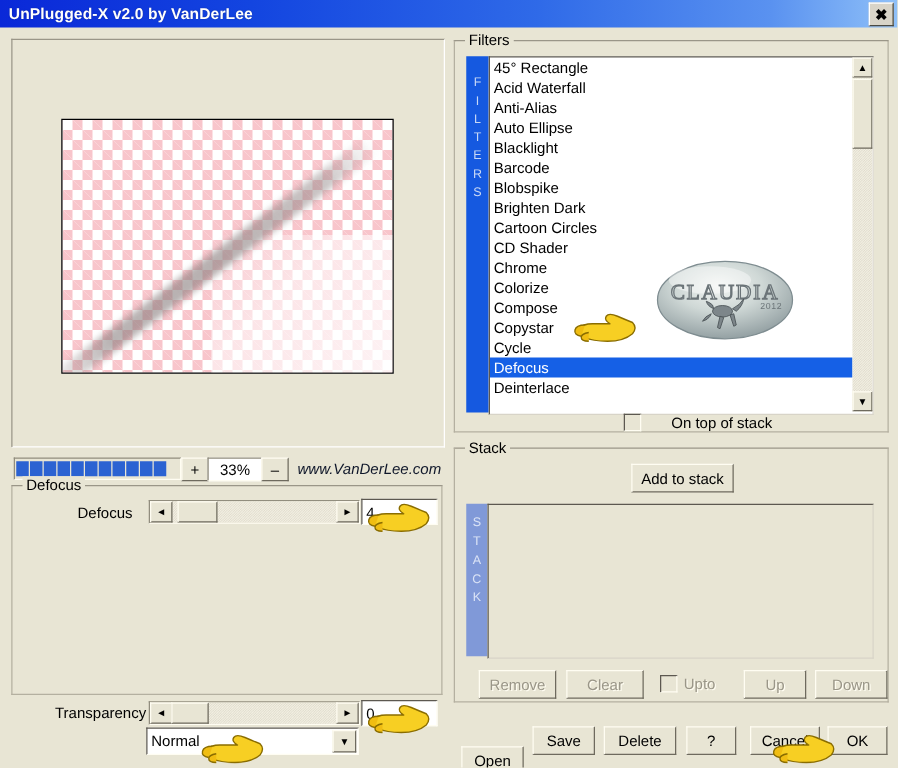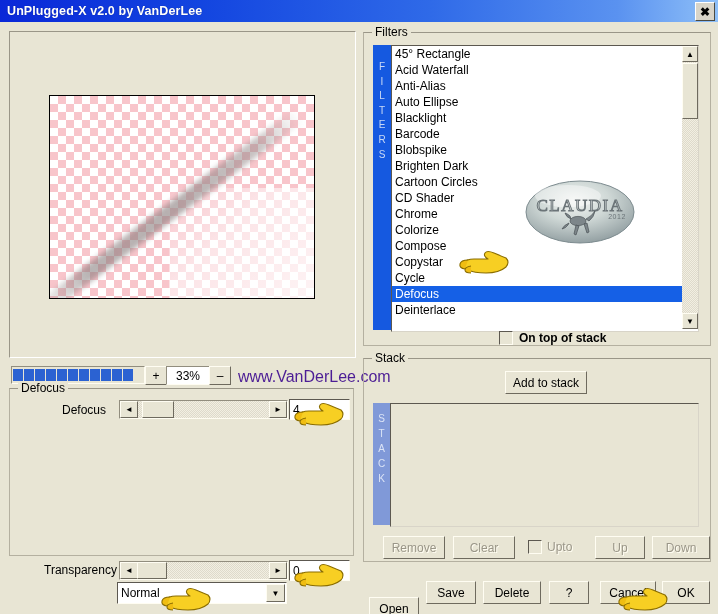--- a/index.html
+++ b/index.html
@@ -76,21 +76,21 @@
     display:flex;align-items:center;justify-content:center;font-size:12px;cursor:pointer;
   }
   .zoom-plus{left:145px;}
   .zoom-minus{left:209px;}
   .zoom-val{
     position:absolute;left:166px;top:366px;width:42px;height:17px;background:#fff;
     border-top:1px solid #918d7e;border-left:1px solid #918d7e;
     border-right:1px solid #fffdf2;border-bottom:1px solid #fffdf2;
     display:flex;align-items:center;justify-content:center;font-size:12px;
   }
-  .weblink{position:absolute;left:238px;top:368px;font-size:16px;color:#4c1d95;}
+  .weblink{position:absolute;left:238px;top:368px;font-size:12px;color:#0f172a;font-style:italic;}
 
   
   .group{position:absolute;border:1px solid #b4b0a0;border-top-color:#9a9688;}
   .group > .legend{
     position:absolute;top:-8px;left:8px;background:#e8e5d4;padding:0 3px;font-size:12px;
   }
 
   
   .defocus-group{left:9px;top:388px;width:343px;height:166px;}
   .defocus-label{position:absolute;left:62px;top:403px;font-size:12px;}
@@ -170,30 +170,30 @@
     border-right:1px solid #6e6a5e;border-bottom:1px solid #6e6a5e;
     display:flex;align-items:center;justify-content:center;font-size:8px;box-sizing:border-box;cursor:pointer;
   }
   .lb-scroll .ar.up{top:0;}
   .lb-scroll .ar.dn{bottom:0;}
   .lb-scroll .th{
     position:absolute;left:0;top:17px;width:16px;height:56px;background:#e8e5d4;
     border-top:1px solid #fffdf2;border-left:1px solid #fffdf2;
     border-right:1px solid #6e6a5e;border-bottom:1px solid #6e6a5e;box-sizing:border-box;cursor:pointer;
   }
-  .ontop{position:absolute;left:499px;top:331px;display:flex;align-items:center;gap:6px;font-size:12px;font-weight:bold;}
+  .ontop{position:absolute;left:499px;top:331px;display:flex;align-items:center;gap:24px;font-size:12px;}
   .chk{
     width:12px;height:12px;background:#e8e5d4;
     border-top:1px solid #5c5850;border-left:1px solid #5c5850;
     border-right:1px solid #fffdf2;border-bottom:1px solid #fffdf2;cursor:pointer;
   }
 
   
   .watermark{
-    position:absolute;left:524px;top:179px;width:112px;height:66px;pointer-events:none;text-decoration:underline;
+    position:absolute;left:524px;top:207px;width:112px;height:66px;pointer-events:none;text-decoration:underline;
   }
 
   
   .stack-group{left:363px;top:358px;width:346px;height:202px;}
   .addstack{
     position:absolute;left:141px;top:12px;width:80px;height:21px;background:#e8e5d4;
     border-top:1px solid #fffdf2;border-left:1px solid #fffdf2;
     border-right:1px solid #6e6a5e;border-bottom:1px solid #6e6a5e;
     display:flex;align-items:center;justify-content:center;font-size:12px;cursor:pointer;
   }

